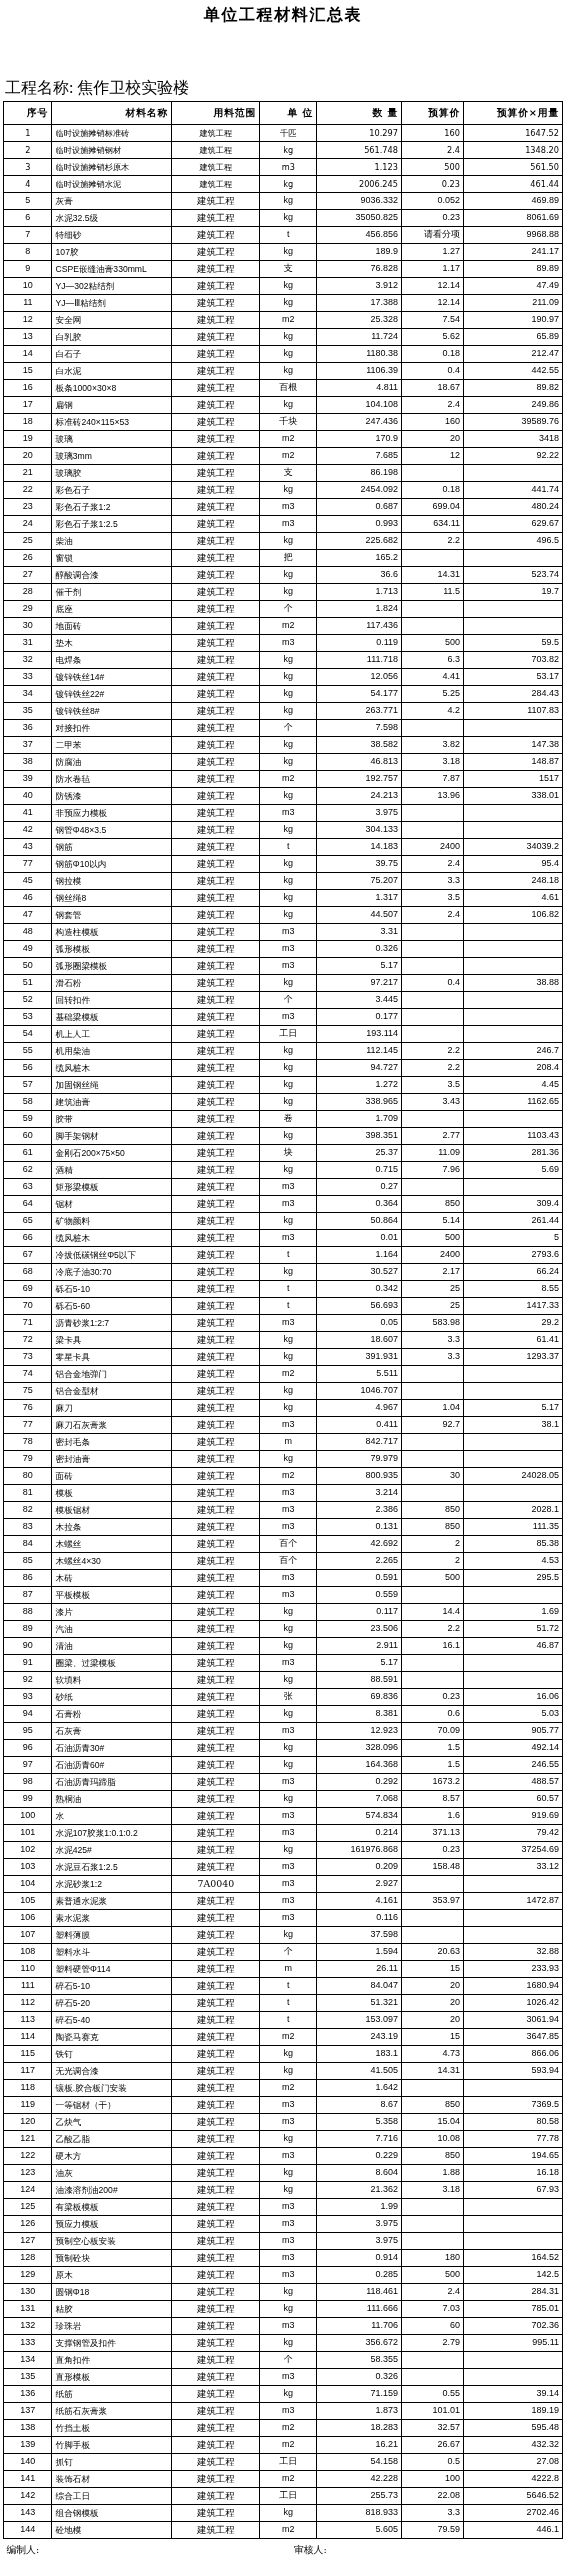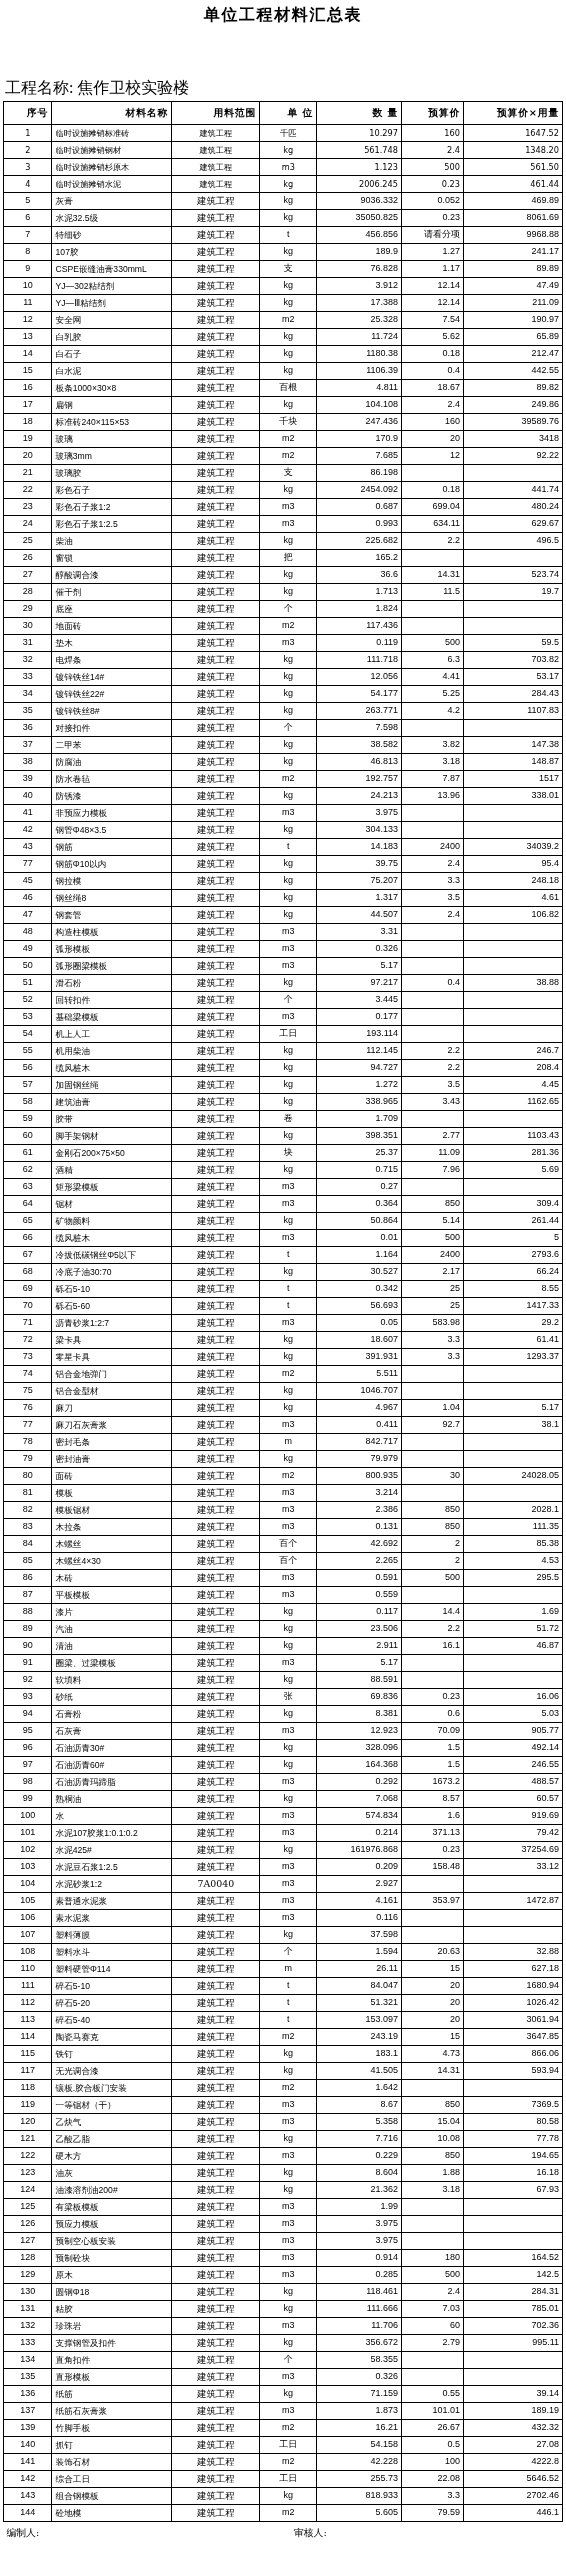--- a/index.html
+++ b/index.html
@@ -1032,21 +1032,21 @@
           <td class="c-price">20.63</td>
           <td class="c-total">32.88</td>
         </tr>
         <tr>
           <td class="c-no">110</td>
           <td class="c-name">塑料硬管Φ114</td>
           <td class="c-scope">建筑工程</td>
           <td class="c-unit">m</td>
           <td class="c-qty">26.11</td>
           <td class="c-price">15</td>
-          <td class="c-total">627.18</td>
+          <td class="c-total">233.93</td>
         </tr>
         <tr>
           <td class="c-no">111</td>
           <td class="c-name">碎石5-10</td>
           <td class="c-scope">建筑工程</td>
           <td class="c-unit">t</td>
           <td class="c-qty">84.047</td>
           <td class="c-price">20</td>
           <td class="c-total">1680.94</td>
         </tr>
@@ -1267,20 +1267,29 @@
           <td class="c-total">39.14</td>
         </tr>
         <tr>
           <td class="c-no">137</td>
           <td class="c-name">纸筋石灰膏浆</td>
           <td class="c-scope">建筑工程</td>
           <td class="c-unit">m3</td>
           <td class="c-qty">1.873</td>
           <td class="c-price">101.01</td>
           <td class="c-total">189.19</td>
+        </tr>
+        <tr>
+          <td class="c-no">138</td>
+          <td class="c-name">竹挡土板</td>
+          <td class="c-scope">建筑工程</td>
+          <td class="c-unit">m2</td>
+          <td class="c-qty">18.283</td>
+          <td class="c-price">32.57</td>
+          <td class="c-total">595.48</td>
         </tr>
         <tr>
           <td class="c-no">139</td>
           <td class="c-name">竹脚手板</td>
           <td class="c-scope">建筑工程</td>
           <td class="c-unit">m2</td>
           <td class="c-qty">16.21</td>
           <td class="c-price">26.67</td>
           <td class="c-total">432.32</td>
         </tr>

